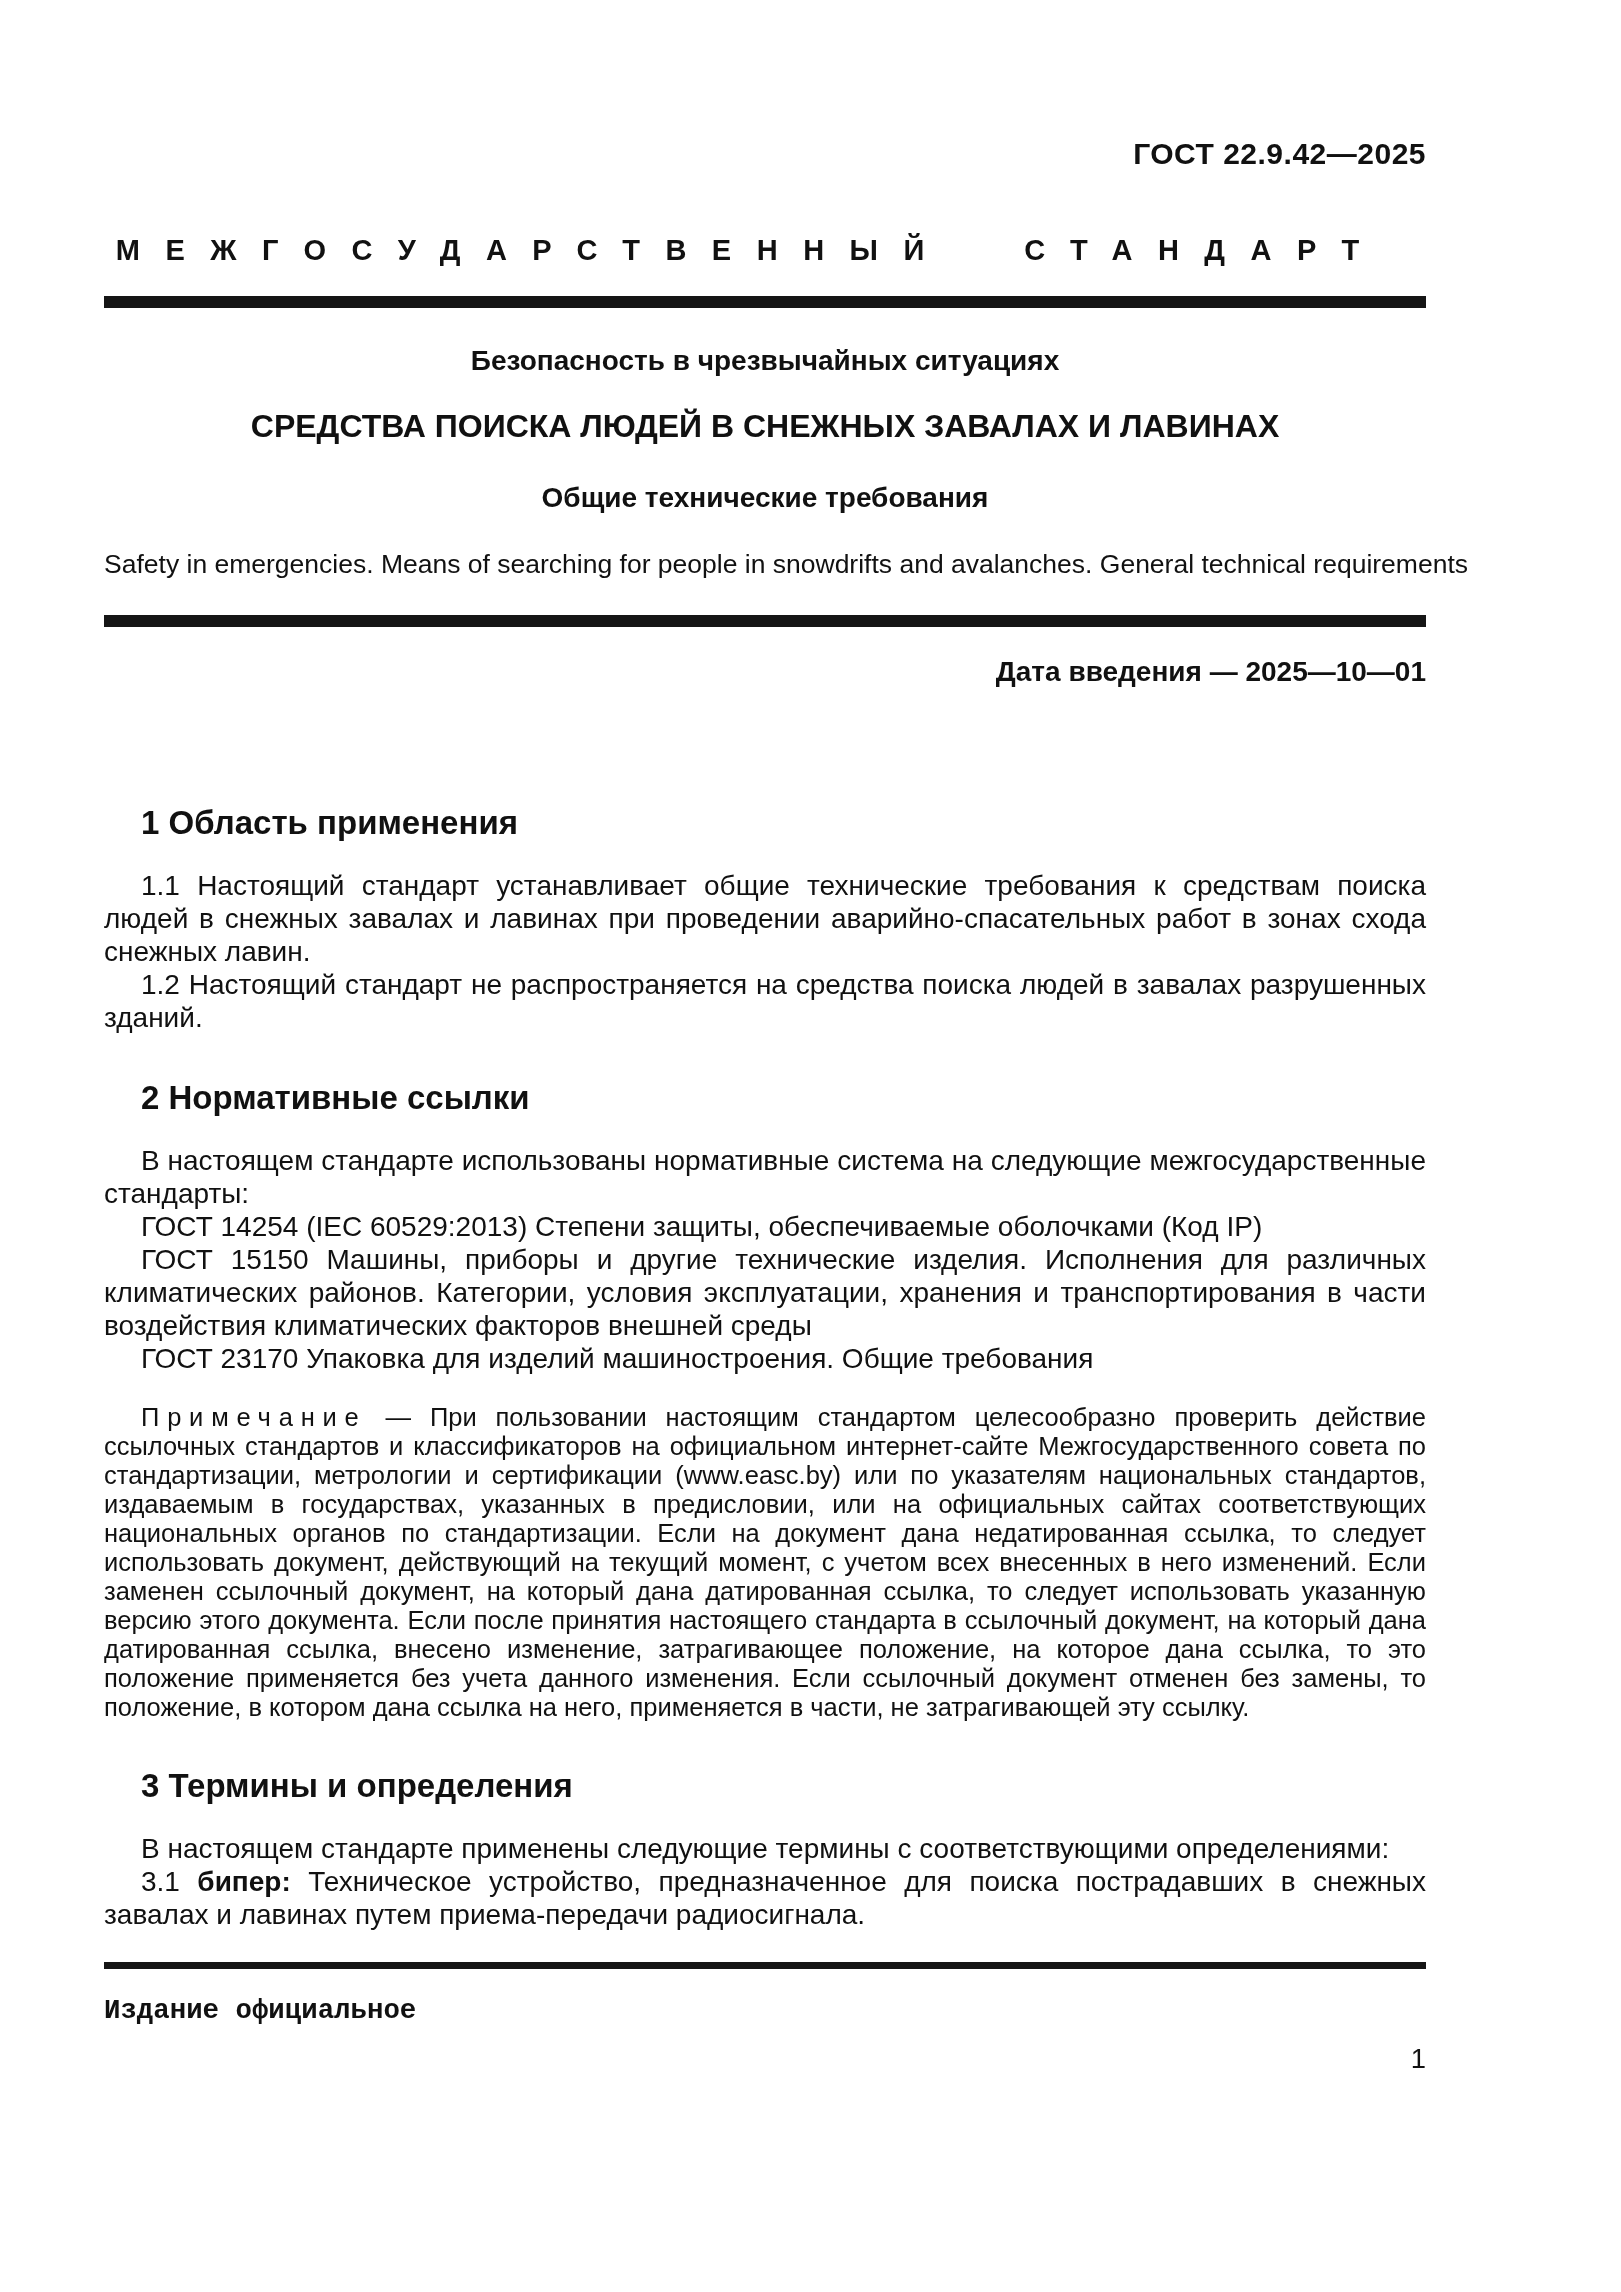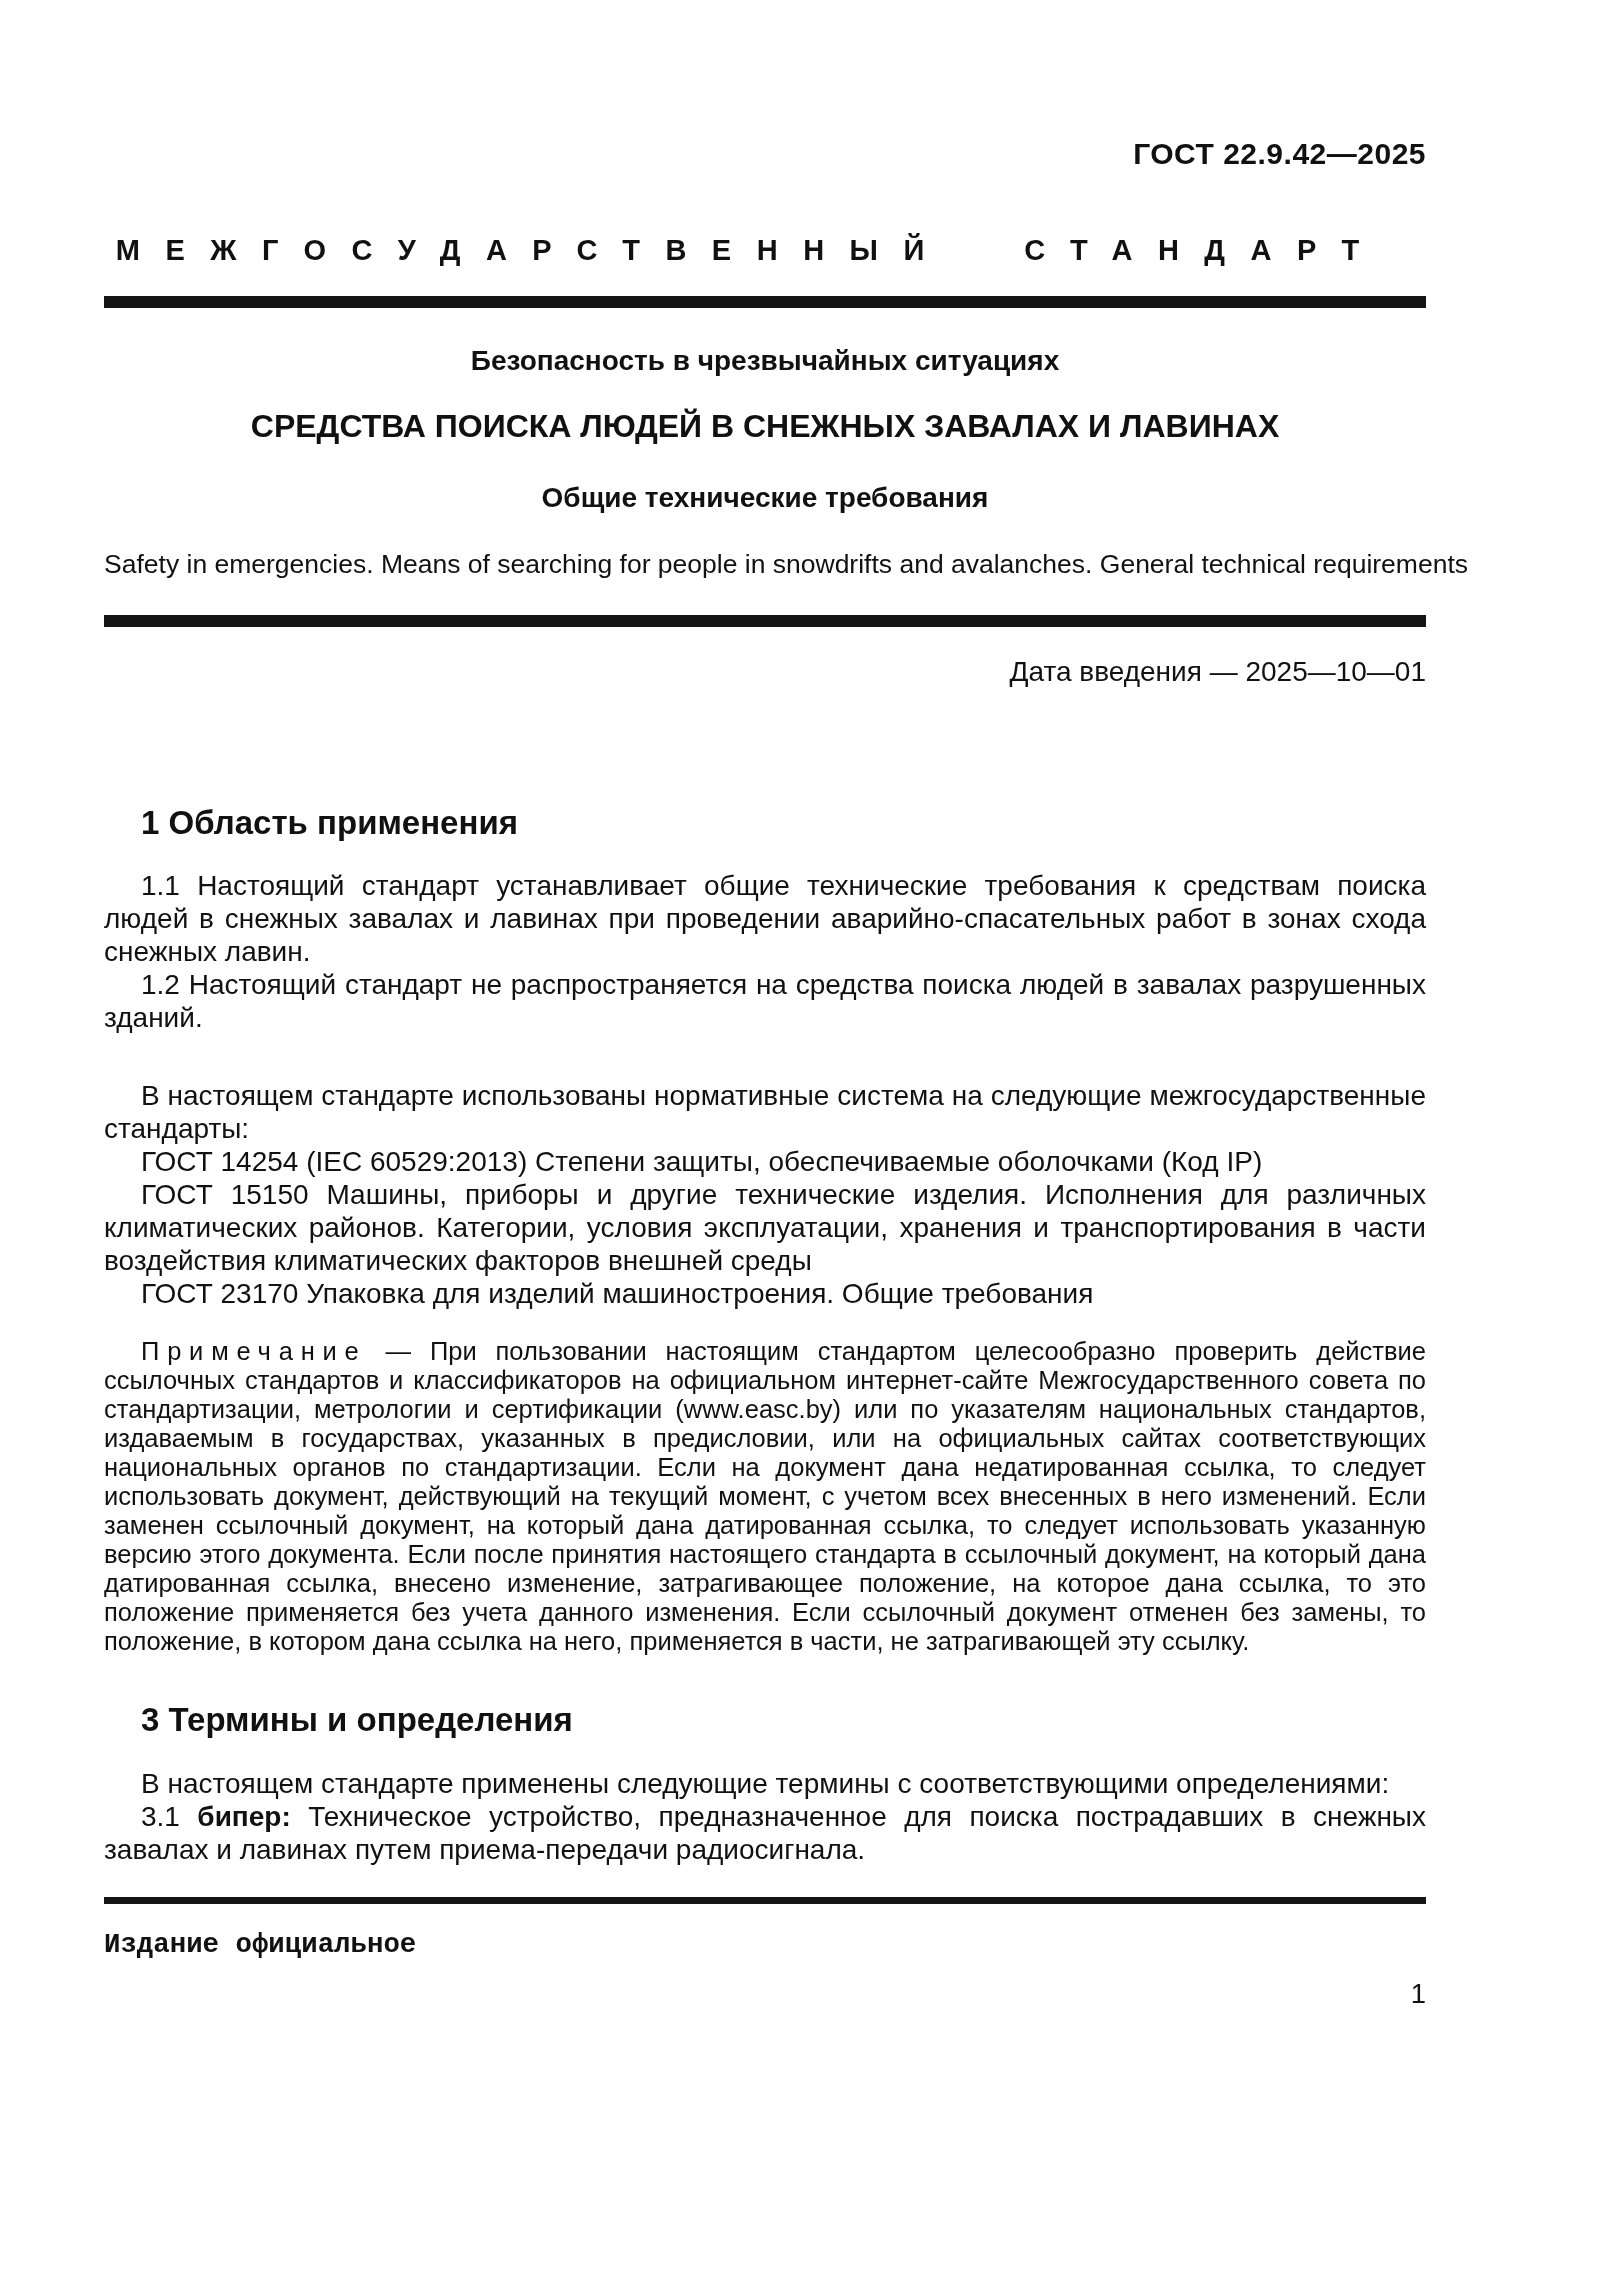--- a/index.html
+++ b/index.html
@@ -63,21 +63,21 @@
   .title-en {
     margin-top: 35px;
     text-align: center;
     font-size: 26.5px;
     white-space: nowrap;
   }
   .date-line {
     margin-top: 29px;
     text-align: right;
     font-size: 28px;
-    font-weight: normal;
+    font-weight: bold;
   }
   .doc-body {
     margin-top: 116px;
   }
   .doc-section { margin-top: 45px; }
   .doc-section:first-child { margin-top: 0; }
   .sec-heading {
     margin: 0 0 27.4px 37px;
     font-size: 33px;
     font-weight: bold;
@@ -138,20 +138,21 @@
 
     <div class="date-line">Дата введения — 2025—10—01</div>
 
     <main class="doc-body" id="doc-body">
         <section class="doc-section">
           <h2 class="sec-heading">1  Область применения</h2>
           <p class="body-para">1.1 Настоящий стандарт устанавливает общие технические требования к средствам поиска людей в снежных завалах и лавинах при проведении аварийно-спасательных работ в зонах схода снежных лавин.</p>
           <p class="body-para">1.2 Настоящий стандарт не распространяется на средства поиска людей в завалах разрушенных зданий.</p>
         </section>
         <section class="doc-section">
+          <h2 class="sec-heading">2  Нормативные ссылки</h2>
           <p class="body-para">В настоящем стандарте использованы нормативные система на следующие межгосударственные стандарты:</p>
           <p class="body-para">ГОСТ 14254 (IEC 60529:2013) Степени защиты, обеспечиваемые оболочками (Код IP)</p>
           <p class="body-para">ГОСТ 15150 Машины, приборы и другие технические изделия. Исполнения для различных климатических районов. Категории, условия эксплуатации, хранения и транспортирования в части воздействия климатических факторов внешней среды</p>
           <p class="body-para">ГОСТ 23170 Упаковка для изделий машиностроения. Общие требования</p>
           <p class="note-para"><span class="note-label">Примечание</span> — При пользовании настоящим стандартом целесообразно проверить действие ссылочных стандартов и классификаторов на официальном интернет-сайте Межгосударственного совета по стандартизации, метрологии и сертификации (www.easc.by) или по указателям национальных стандартов, издаваемым в государствах, указанных в предисловии, или на официальных сайтах соответствующих национальных органов по стандартизации. Если на документ дана недатированная ссылка, то следует использовать документ, действующий на текущий момент, с учетом всех внесенных в него изменений. Если заменен ссылочный документ, на который дана датированная ссылка, то следует использовать указанную версию этого документа. Если после принятия настоящего стандарта в ссылочный документ, на который дана датированная ссылка, внесено изменение, затрагивающее положение, на которое дана ссылка, то это положение применяется без учета данного изменения. Если ссылочный документ отменен без замены, то положение, в котором дана ссылка на него, применяется в части, не затрагивающей эту ссылку.</p>
         </section>
         <section class="doc-section">
           <h2 class="sec-heading">3  Термины и определения</h2>
           <p class="body-para">В настоящем стандарте применены следующие термины с соответствующими определениями:</p>
           <p class="body-para">3.1 <b>бипер:</b> Техническое устройство, предназначенное для поиска пострадавших в снежных завалах и лавинах путем приема-передачи радиосигнала.</p>

